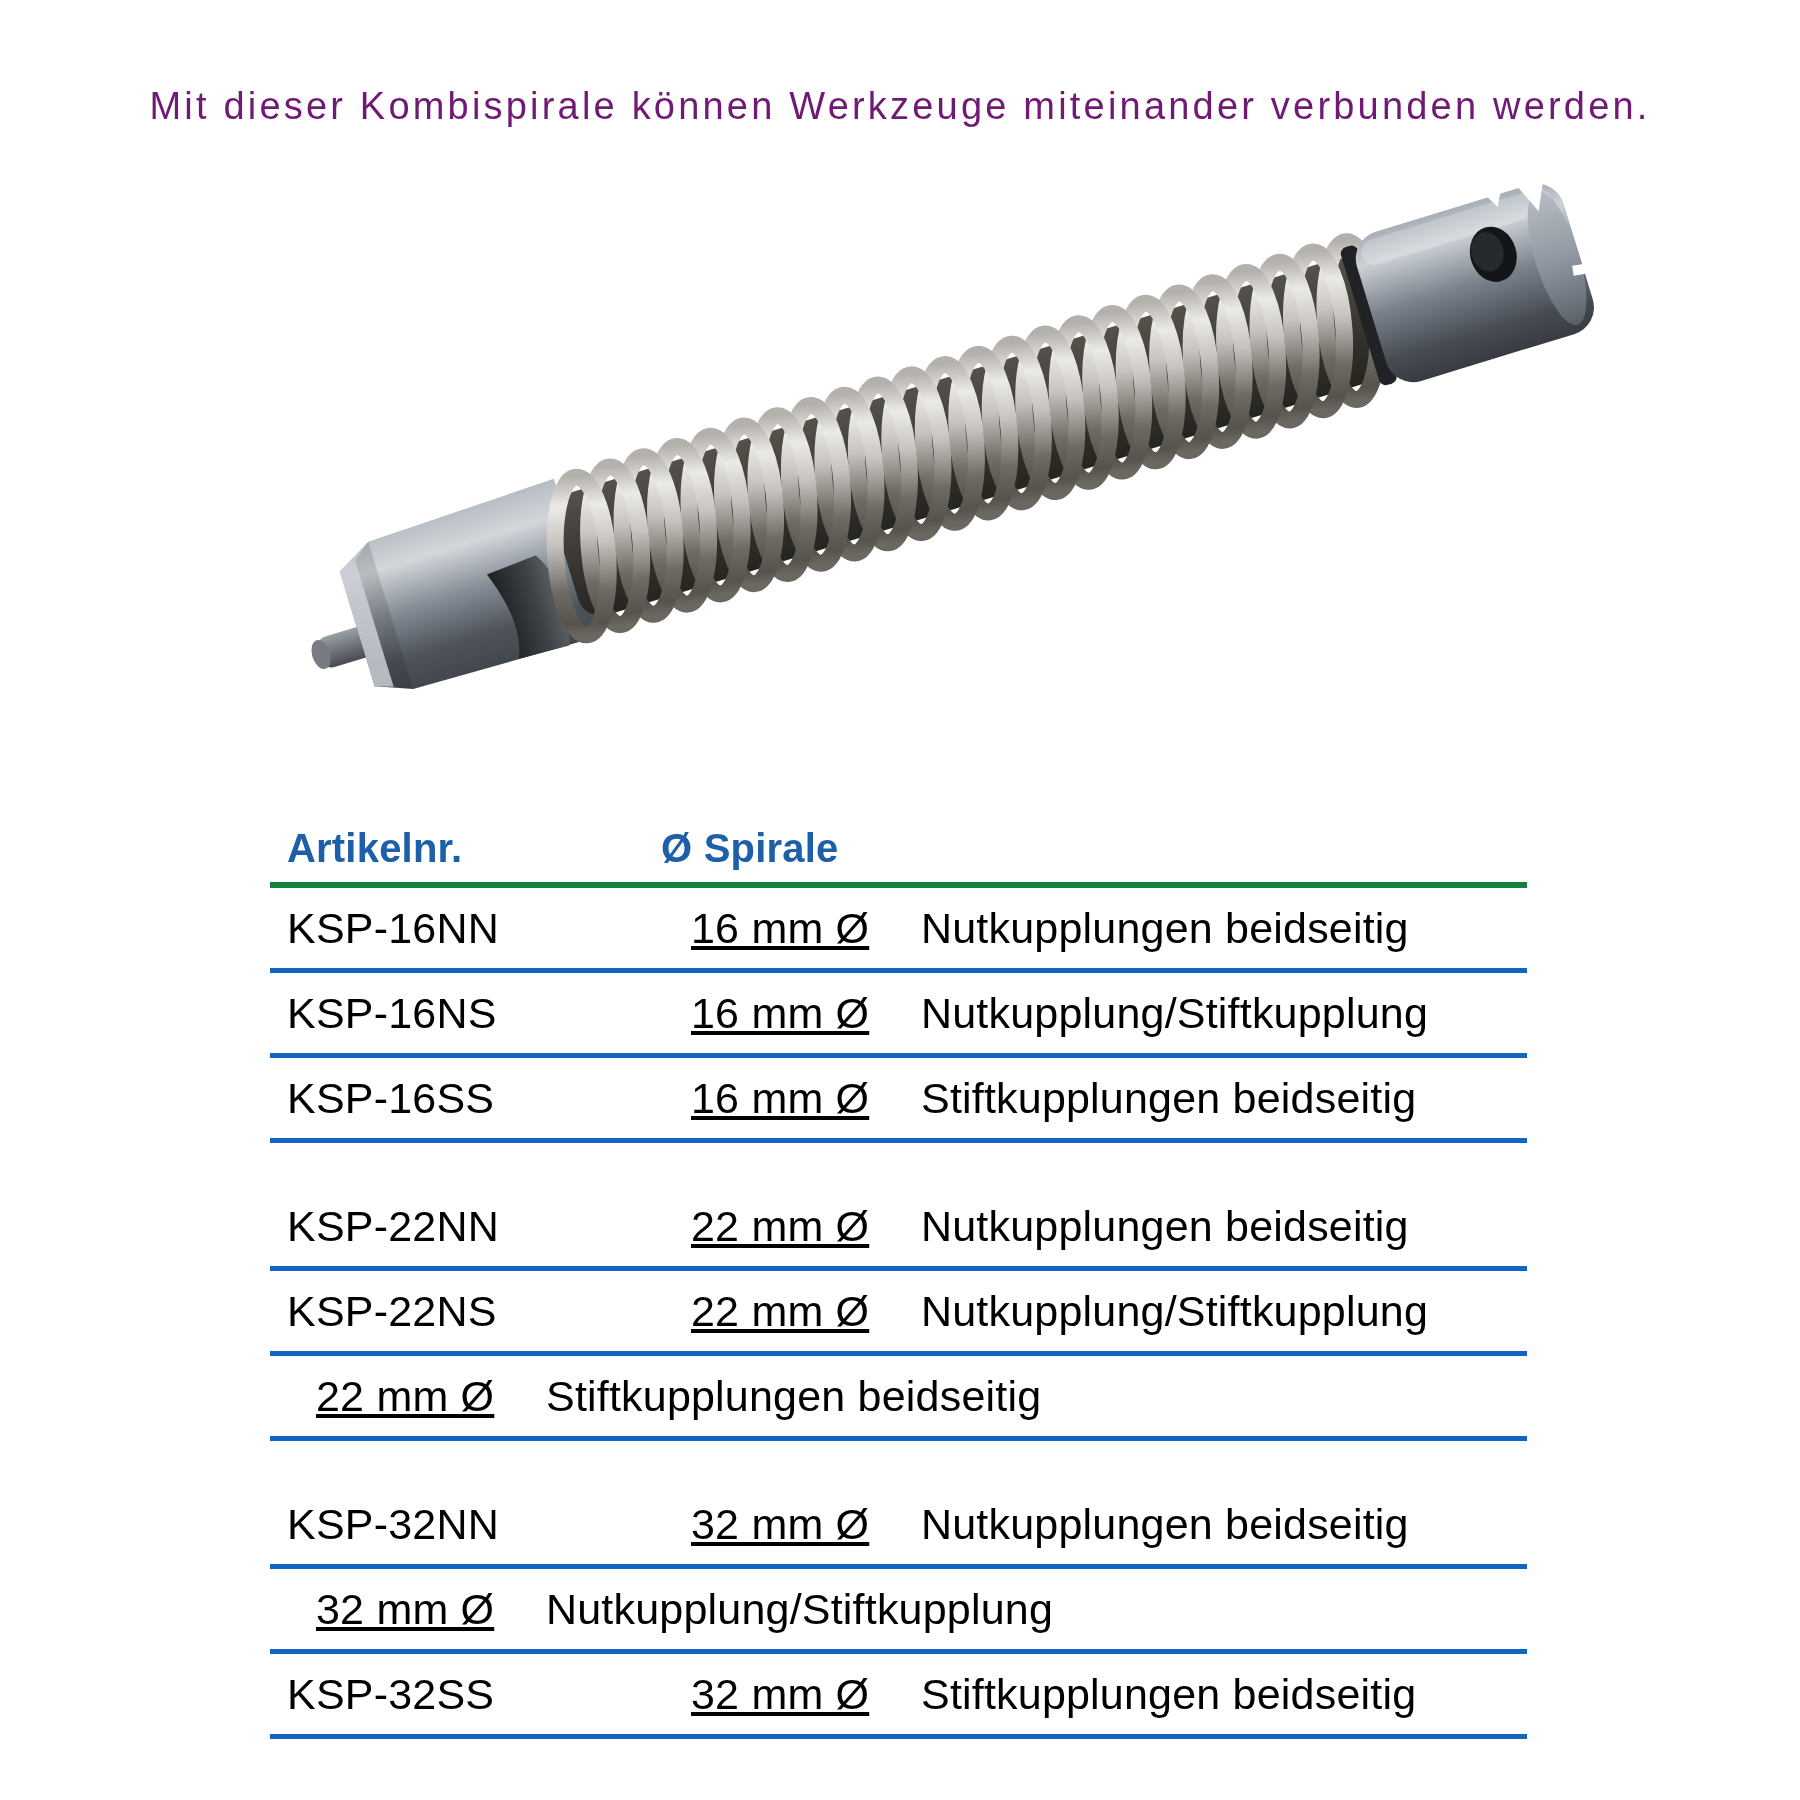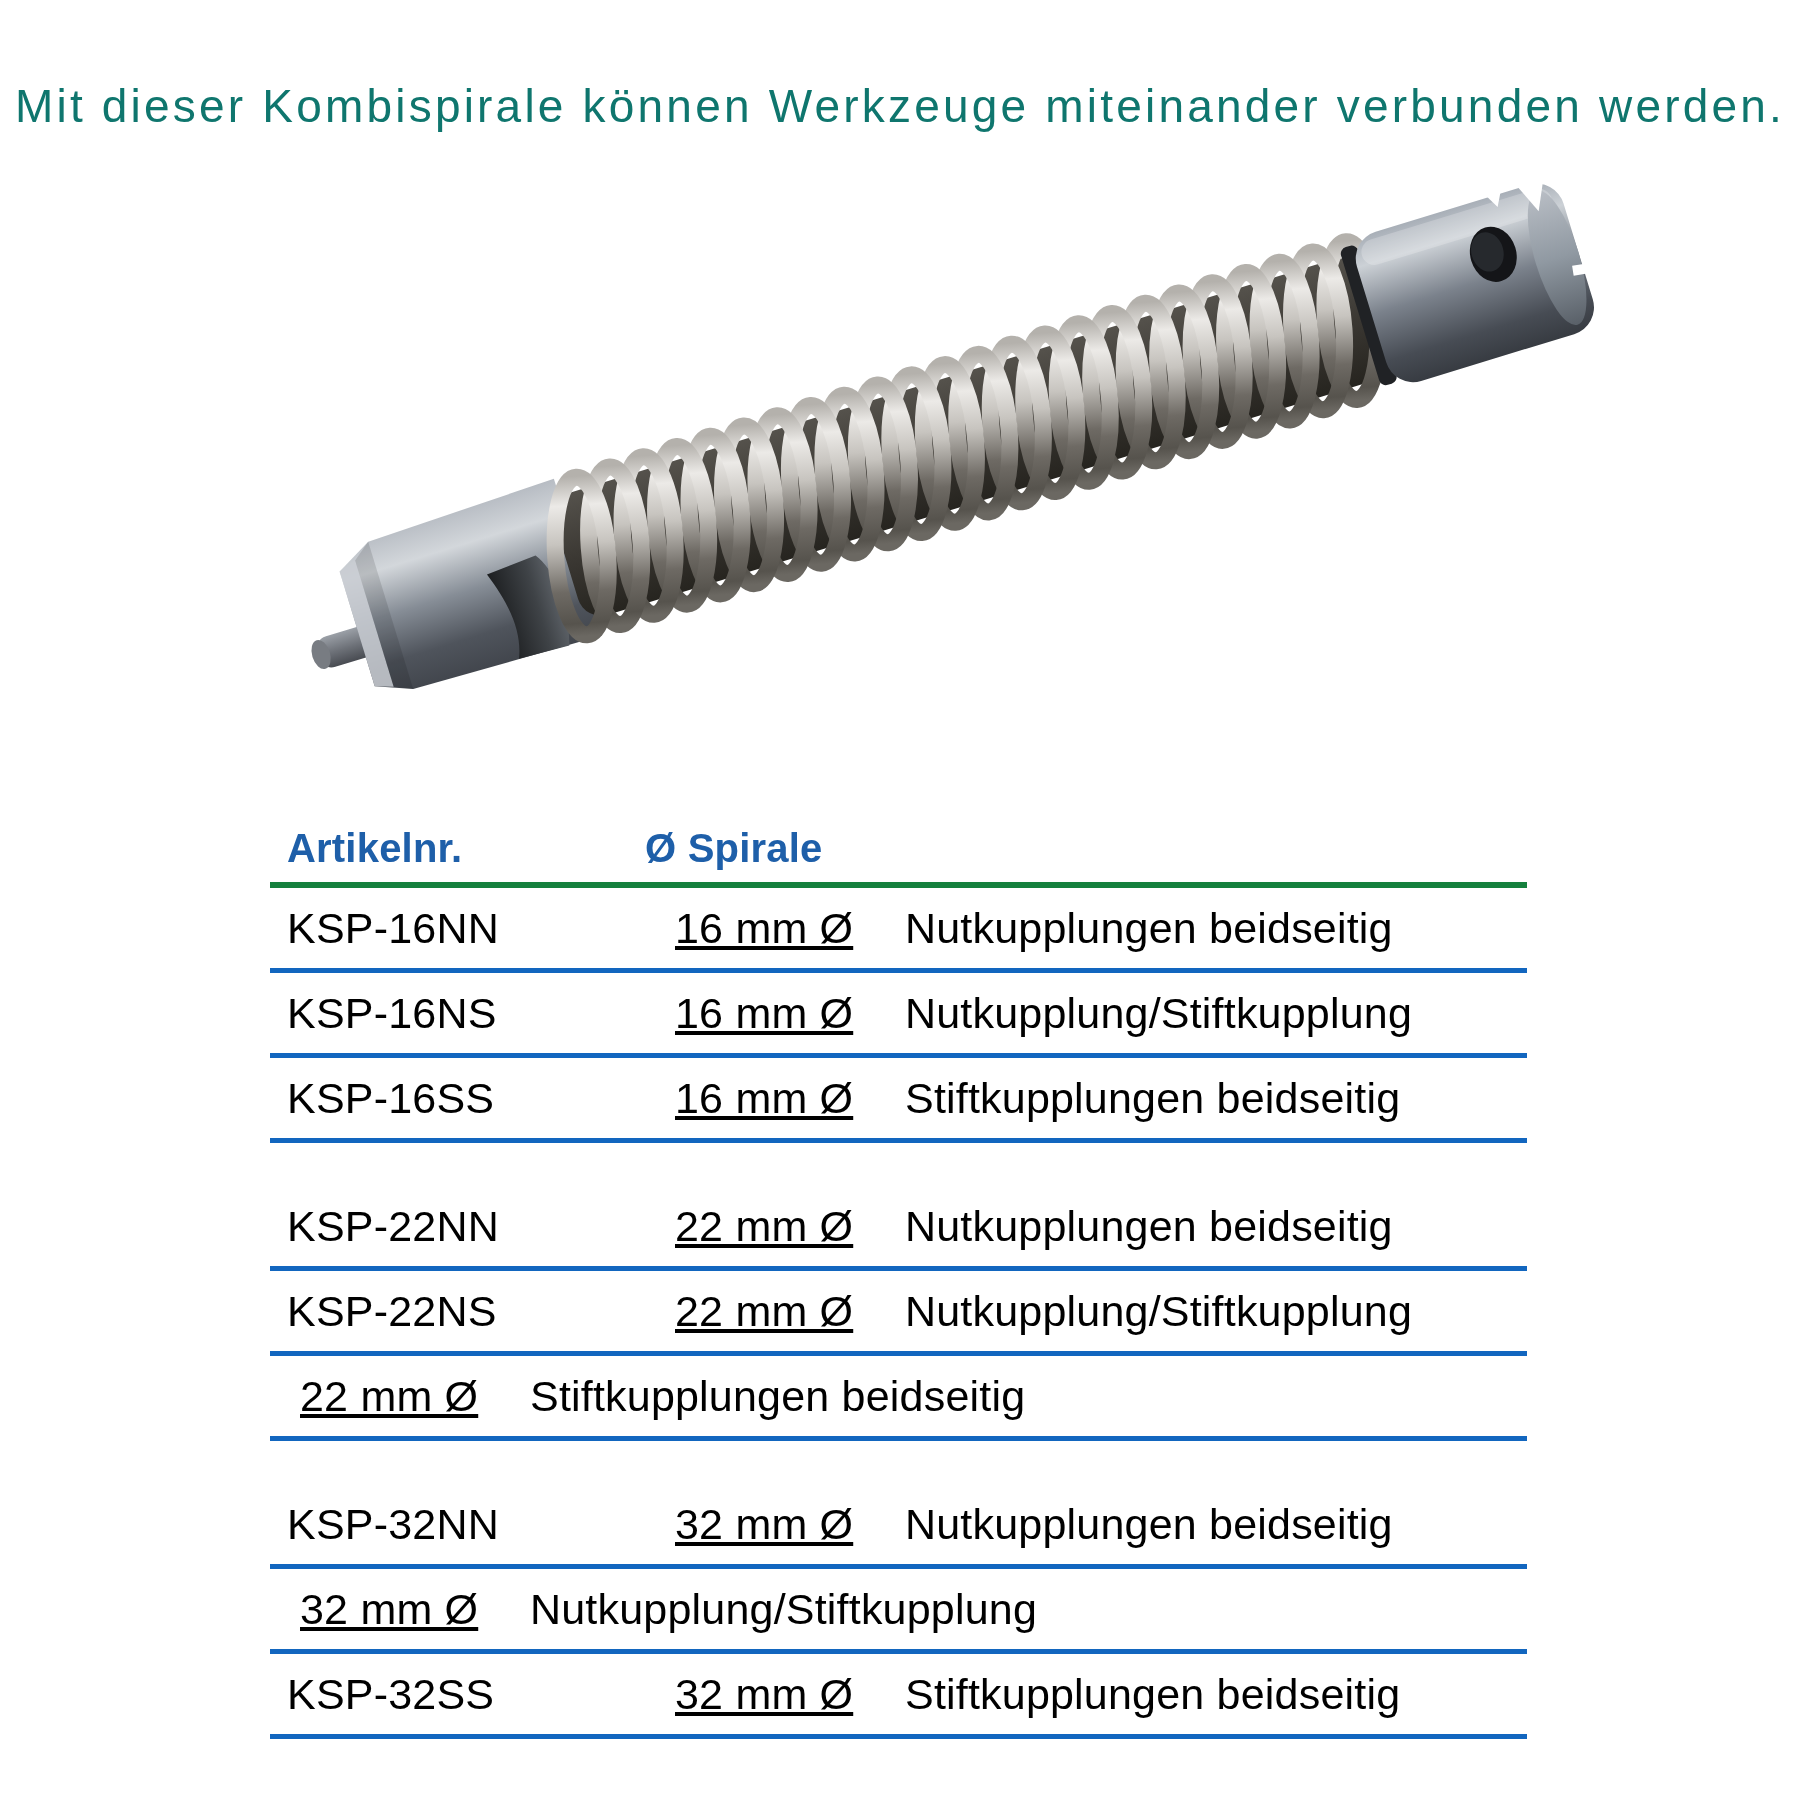--- a/index.html
+++ b/index.html
@@ -5,22 +5,22 @@
   html,body{margin:0;padding:0;}
   body{
     width:1800px;height:1800px;position:relative;overflow:hidden;
     background:#ffffff;
     font-family:"Liberation Sans", sans-serif;
   }
   
   .headline{
     position:absolute;top:84px;left:0;width:1800px;
     text-align:center;
-    font-size:46px;line-height:44px;letter-spacing:3.2px;
-    color:#0f766e;white-space:nowrap;
+    font-size:38px;line-height:44px;letter-spacing:3.2px;
+    color:#701a75;white-space:nowrap;
   }
   
   .product-svg{
     position:absolute;left:240px;top:130px;width:1420px;height:630px;
   }
   
   .spec-table{
     position:absolute;left:270px;top:815px;width:1257px;
   }
   .thead{
@@ -30,21 +30,21 @@
   .thead .cell{
     font-weight:bold;font-size:40px;color:#1e5fa9;letter-spacing:0.2px;
   }
   .trow{
     display:flex;align-items:center;height:85px;box-sizing:border-box;
     border-bottom:5px solid #1266bf;
     font-size:43px;color:#000000;letter-spacing:0.2px;white-space:nowrap;
   }
   .spacer{height:43px;}
   .c1{width:375px;padding-left:17px;box-sizing:border-box;flex:0 0 auto;}
-  .c2{width:260px;box-sizing:border-box;flex:0 0 auto;}
+  .c2{width:260px;box-sizing:border-box;flex:0 0 auto;margin-left:16px;}
   .trow .c2{padding-left:30px;text-decoration:underline;}
   .c3{flex:1 1 auto;}
 </style>
 </head>
 <body>
 
 <div class="headline">Mit dieser Kombispirale können Werkzeuge miteinander verbunden werden.</div>
 
 <svg class="product-svg" viewBox="0 0 1420 630" xmlns="http://www.w3.org/2000/svg" aria-hidden="true">
   <defs>

